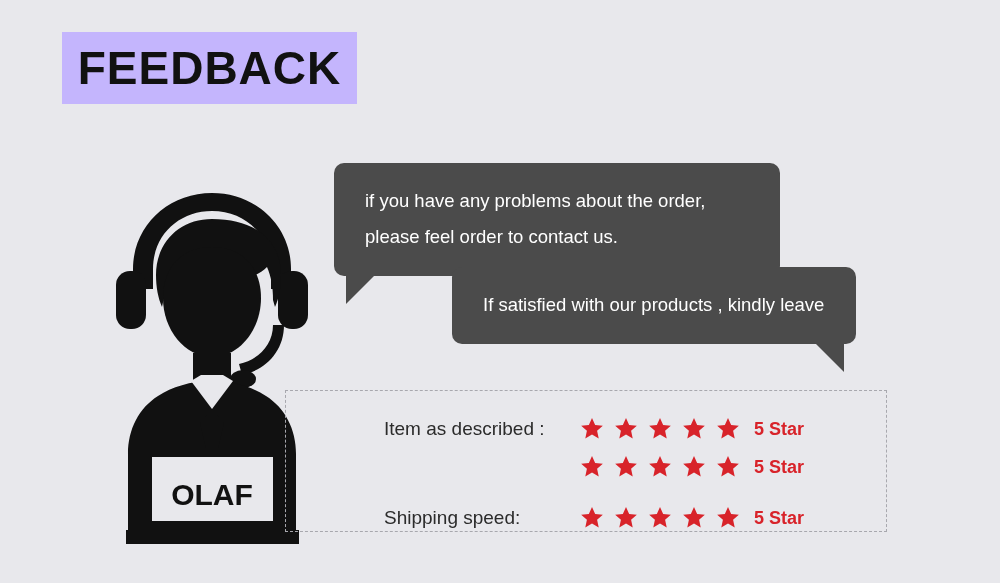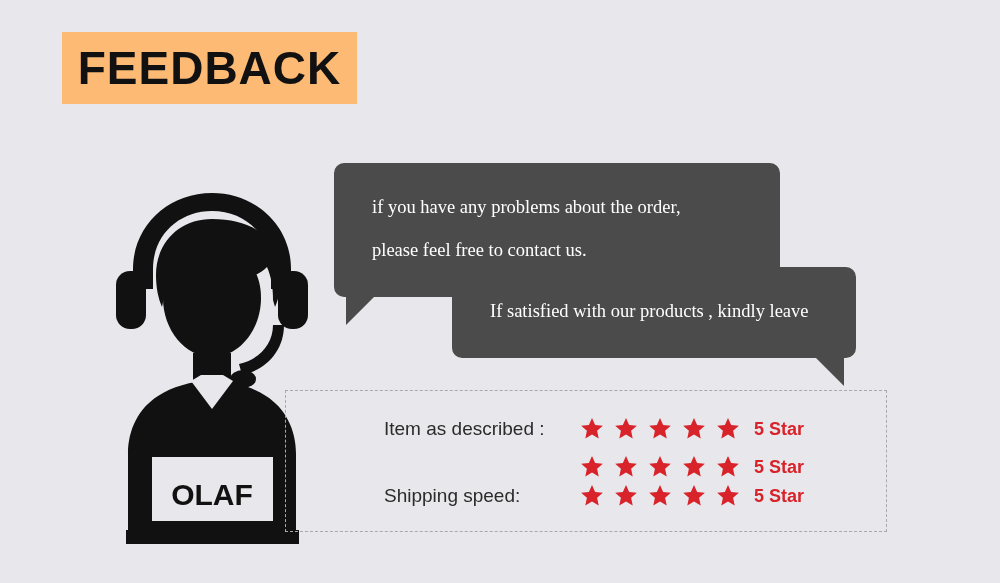--- a/index.html
+++ b/index.html
@@ -19,21 +19,21 @@
     inset: 0;
   }
 
   
   .feedback-banner {
     position: absolute;
     left: 62px;
     top: 32px;
     width: 295px;
     height: 72px;
-    background: #fdba74;
+    background: #c4b5fd;
     display: flex;
     align-items: center;
     justify-content: center;
   }
   .feedback-banner .txt {
     font-size: 46px;
     font-weight: bold;
     letter-spacing: 1px;
     color: #111;
     font-family: "Liberation Sans", sans-serif;
@@ -51,25 +51,25 @@
 
   
   .bubble {
     position: absolute;
     background: #4b4b4b;
     color: #ffffff;
     border-radius: 10px;
     box-sizing: border-box;
   }
   .bubble p {
-    margin: 12px;
+    margin: 5px;
     font-size: 18.5px;
     line-height: 31px;
     color: #ffffff;
-    font-family: Liberation Serif, serif;
+    font-family: Liberation Sans, sans-serif;
   }
   .bubble-1 {
     left: 334px;
     top: 163px;
     width: 446px;
     padding: 17px 22px 19px 26px;
   }
   .bubble-1 .tail {
     position: absolute;
     left: 12px;
@@ -110,21 +110,21 @@
   .rating-row {
     position: absolute;
     left: 0;
     width: 100%;
     height: 38px;
     display: flex;
     align-items: center;
   }
   .rating-row:nth-child(1) { top: 19px; }
   .rating-row:nth-child(2) { top: 57px; }
-  .rating-row:nth-child(3) { top: 86px; text-decoration: underline; }
+  .rating-row:nth-child(3) { top: 108px; text-decoration: underline; }
 
   .rating-label {
     position: absolute;
     left: 98px;
     font-size: 19px;
     color: #2b2b2b;
     white-space: nowrap;
     font-family: "Liberation Sans", sans-serif;
     text-align: right;
   }
@@ -188,21 +188,21 @@
         <rect x="48" y="263" width="139" height="82" fill="#111111"></rect>
         <rect x="57" y="272" width="121" height="64" fill="#e8e8ec"></rect>
         <rect x="31" y="345" width="173" height="14" fill="#111111"></rect>
         <text x="117" y="320" text-anchor="middle" font-family="Liberation Sans, sans-serif" font-size="30" font-weight="bold" fill="#111111">OLAF</text>
       </g>
     </svg>
   </div>
 
   <div class="bubble bubble-1">
     <p>if you have any problems about the order,</p>
-    <p>please feel free to contact us.</p>
+    <p>please feel order to contact us.</p>
     <span class="tail"></span>
   </div>
 
   <div class="bubble bubble-2">
     <p>If satisfied with our products , kindly leave</p>
     <span class="tail"></span>
   </div>
 
   <div class="ratings">
 

